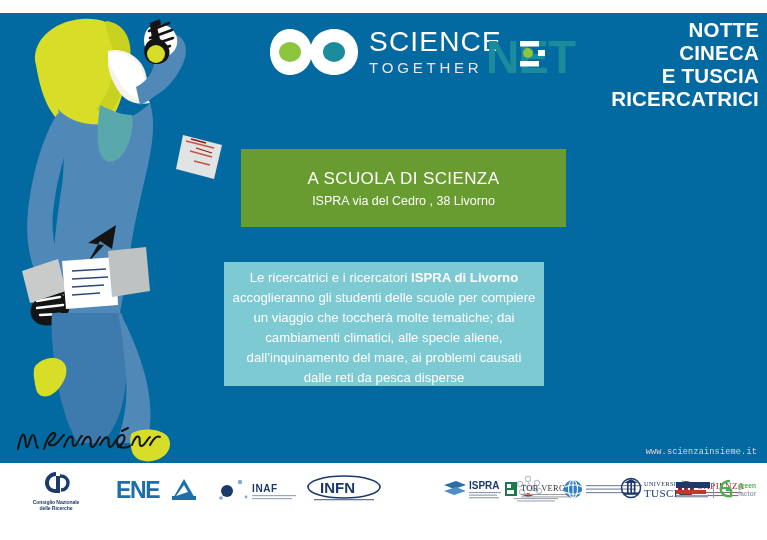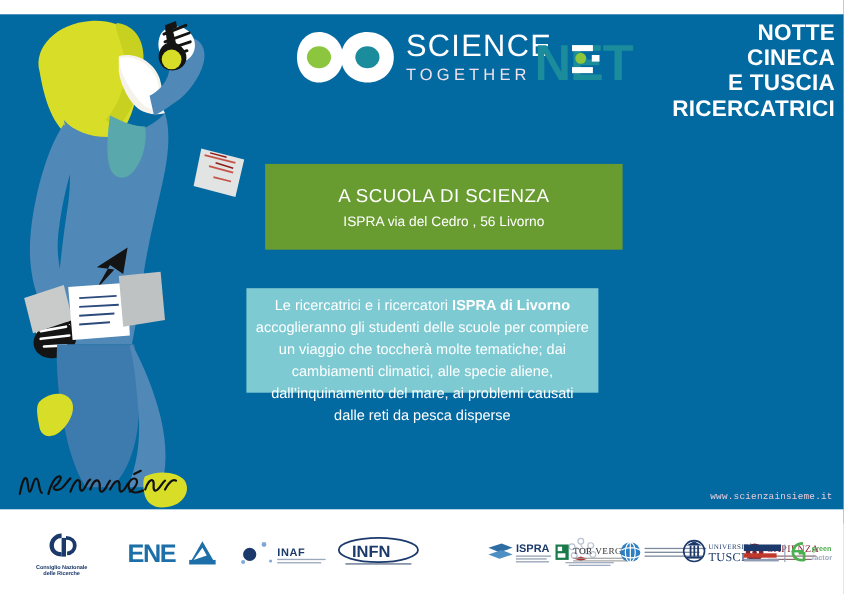--- a/index.html
+++ b/index.html
@@ -33,21 +33,21 @@
   .green-banner{
     position:absolute;left:241px;top:136px;width:325px;height:78px;
     background:#689B30;color:#ffffff;
     display:flex;flex-direction:column;align-items:center;justify-content:center;
   }
   .green-title{font-size:17px;letter-spacing:.4px;margin-bottom:5px;text-align:right;}
   .green-sub{font-size:12.5px;}
 
   
   .teal-block{
-    position:absolute;left:224px;top:249px;width:320px;height:95px;
+    position:absolute;left:224px;top:249px;width:320px;height:124px;
     background:#7DCAD2;color:#ffffff;
     box-sizing:border-box;padding:6px 8px 0 8px;
     text-align:center;font-size:13.2px;line-height:1.52;
   }
   .teal-block b{font-weight:bold;}
 
   
   .url{
     position:absolute;right:10px;top:434px;
     color:#E9CBDB;font-size:8.5px;letter-spacing:.2px;font-family:Liberation Mono, monospace;
@@ -60,21 +60,21 @@
 
   
   .illustration{position:absolute;left:0;top:0;width:240px;height:463px;}
 
   
   .footer{
     position:absolute;left:0;top:463px;width:767px;height:77px;
     background:#ffffff;
   }
   .logo-strip{
-    position:absolute;left:0;top:15px;width:653px;height:50px;
+    position:absolute;left:0;top:2px;width:653px;height:50px;
   }
   .logo-strip .lg{position:absolute;}
   .lg-cap{
     font-size:5.1px;font-weight:bold;color:#1B3A6B;
     text-align:center;line-height:1.25;letter-spacing:-.1px;
   }
 </style>
 </head>
 <body>
 
@@ -202,21 +202,21 @@
 
     <div class="heading">
       <div>NOTTE</div>
       <div>CINECA</div>
       <div>E TUSCIA</div>
       <div>RICERCATRICI</div>
     </div>
 
     <div class="green-banner">
       <div class="green-title">A SCUOLA DI SCIENZA</div>
-      <div class="green-sub">ISPRA  via del Cedro , 56 Livorno</div>
+      <div class="green-sub">ISPRA  via del Cedro , 38 Livorno</div>
     </div>
 
     <div class="teal-block">
       <span>Le ricercatrici e i ricercatori </span><b>ISPRA di Livorno</b><span> accoglieranno gli studenti delle scuole per compiere un viaggio che toccherà molte tematiche; dai cambiamenti climatici, alle specie aliene, dall’inquinamento del mare, ai problemi causati dalle reti da pesca disperse</span>
     </div>
 
     <div class="url">www.scienzainsieme.it</div>
   </div>
 
   <div class="footer">

